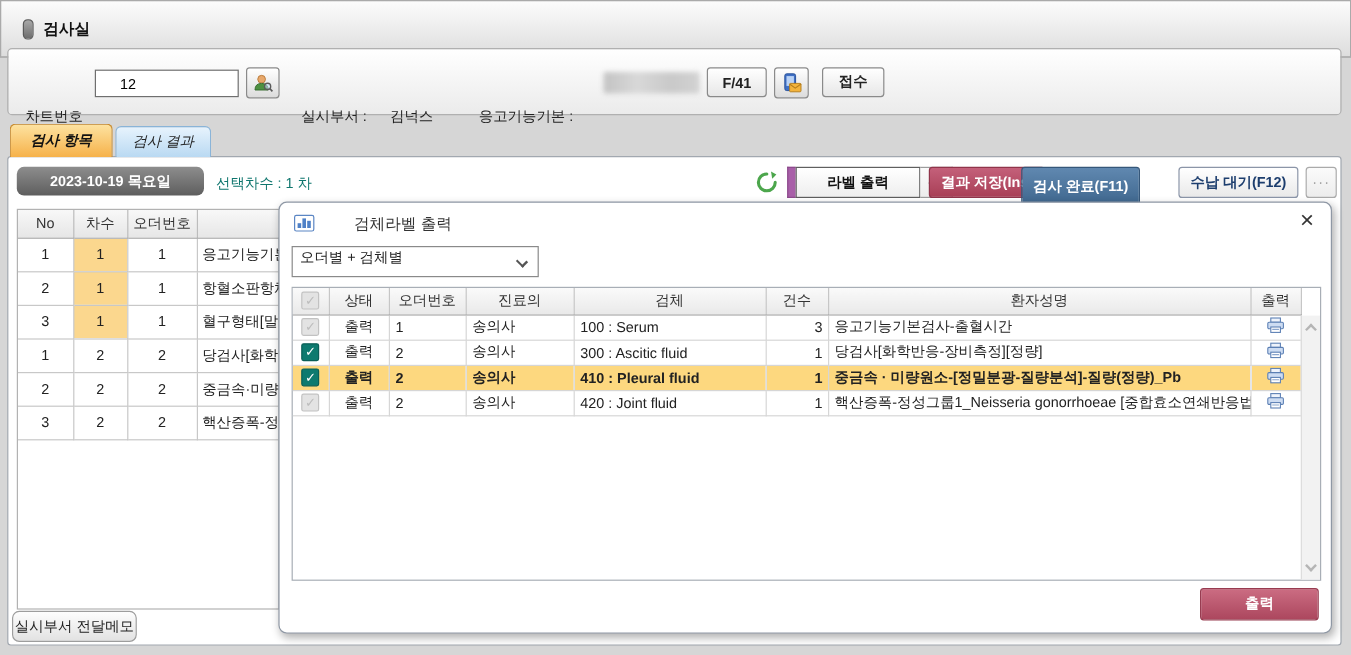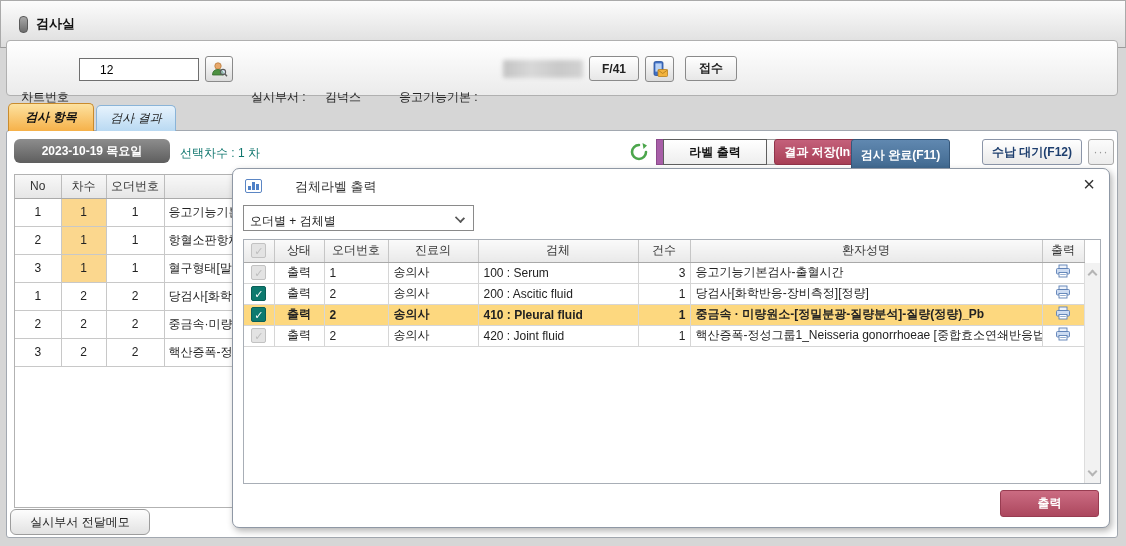--- a/index.html
+++ b/index.html
@@ -144,21 +144,21 @@
     height:28px; text-align:center; color:#222;
     border-right:1px solid #c8c8c8; border-bottom:1px solid #c8c8c8;
     overflow:hidden; white-space:nowrap;
   }
   .order-table td.nm { text-align:left; padding-left:4px; }
   .order-table td.hl { background:#fbd78e; }
   .order-table th:last-child, .order-table td:last-child { border-right:none; }
 
   
   .memo-btn {
-    position:absolute; left:10px; top:509px; width:140px; height:26px;
+    position:absolute; left:10px; top:509px; width:104px; height:26px;
     background:linear-gradient(#fdfdfd,#e2e2e2); border:1px solid #9d9d9d;
     border-radius:6px; color:#222; z-index:2;
     display:flex; align-items:center; justify-content:center; cursor:pointer;
   }
 
   
   .dialog {
     position:absolute; left:232px; top:168px; width:878px; height:360px;
     background:#fff; border:1px solid #8f98a5; border-radius:7px;
     box-shadow:2px 3px 7px rgba(0,0,0,.3); z-index:10;
@@ -168,23 +168,23 @@
     position:absolute; left:12px; top:10px; width:17px; height:14px;
     border:1px solid #5b86c4; background:#fff; border-radius:2px;
     display:flex; align-items:flex-end; justify-content:center; gap:1px; padding:2px 2px;
   }
   .dlg-chart-icon i { display:block; width:3px; background:#4f81c7; }
   .dlg-close {
     position:absolute; right:14px; top:3px; font-size:20px; color:#333;
     cursor:pointer; line-height:24px;
   }
   .dlg-combo {
-    position:absolute; left:10px; top:36px; width:231px; height:26px;
+    position:absolute; left:10px; top:36px; width:206px; height:26px;
     border:1px solid #8a8a8a; background:#fff; cursor:pointer;
-    display:flex; align-items:flex-end; padding-left:6px; color:#222;
+    display:flex; align-items:flex-start; padding-left:6px; color:#222;
   }
   .combo-chevron {
     position:absolute; right:9px; top:8px; width:8px; height:8px;
     border-right:2px solid #555; border-bottom:2px solid #555;
     transform:rotate(45deg) scaleY(.8);
   }
   .dlg-tablewrap {
     position:absolute; left:10px; top:70px; width:858px; height:245px;
     border:1px solid #a8aeb6; background:#fff;
   }
@@ -394,21 +394,21 @@
   <rect x="1.5" y="4.5" width="13" height="5.5" rx="1" fill="#cddcf2" stroke="#5b7fb4" stroke-width="0.9"></rect>
   <rect x="4" y="8.5" width="8" height="4.5" fill="#ffffff" stroke="#5b7fb4" stroke-width="0.9"></rect>
   <line x1="5.2" y1="10.5" x2="10.8" y2="10.5" stroke="#8aa5cc" stroke-width="0.9"></line>
 </svg></td>
           </tr>
           <tr>
             <td class="td-c"><span class="chk chk-on">✓</span></td>
             <td class="td-c">출력</td>
             <td class="td-l">2</td>
             <td class="td-l">송의사</td>
-            <td class="td-l">200 : Ascitic fluid</td>
+            <td class="td-l">300 : Ascitic fluid</td>
             <td class="td-r">1</td>
             <td class="td-l">당검사[화학반응-장비측정][정량]</td>
             <td class="td-c"><svg width="16" height="14" viewBox="0 0 16 14">
   <rect x="4" y="1" width="8" height="3.5" fill="#eef3fb" stroke="#5b7fb4" stroke-width="0.9"></rect>
   <rect x="1.5" y="4.5" width="13" height="5.5" rx="1" fill="#cddcf2" stroke="#5b7fb4" stroke-width="0.9"></rect>
   <rect x="4" y="8.5" width="8" height="4.5" fill="#ffffff" stroke="#5b7fb4" stroke-width="0.9"></rect>
   <line x1="5.2" y1="10.5" x2="10.8" y2="10.5" stroke="#8aa5cc" stroke-width="0.9"></line>
 </svg></td>
           </tr>
           <tr class="hl">

